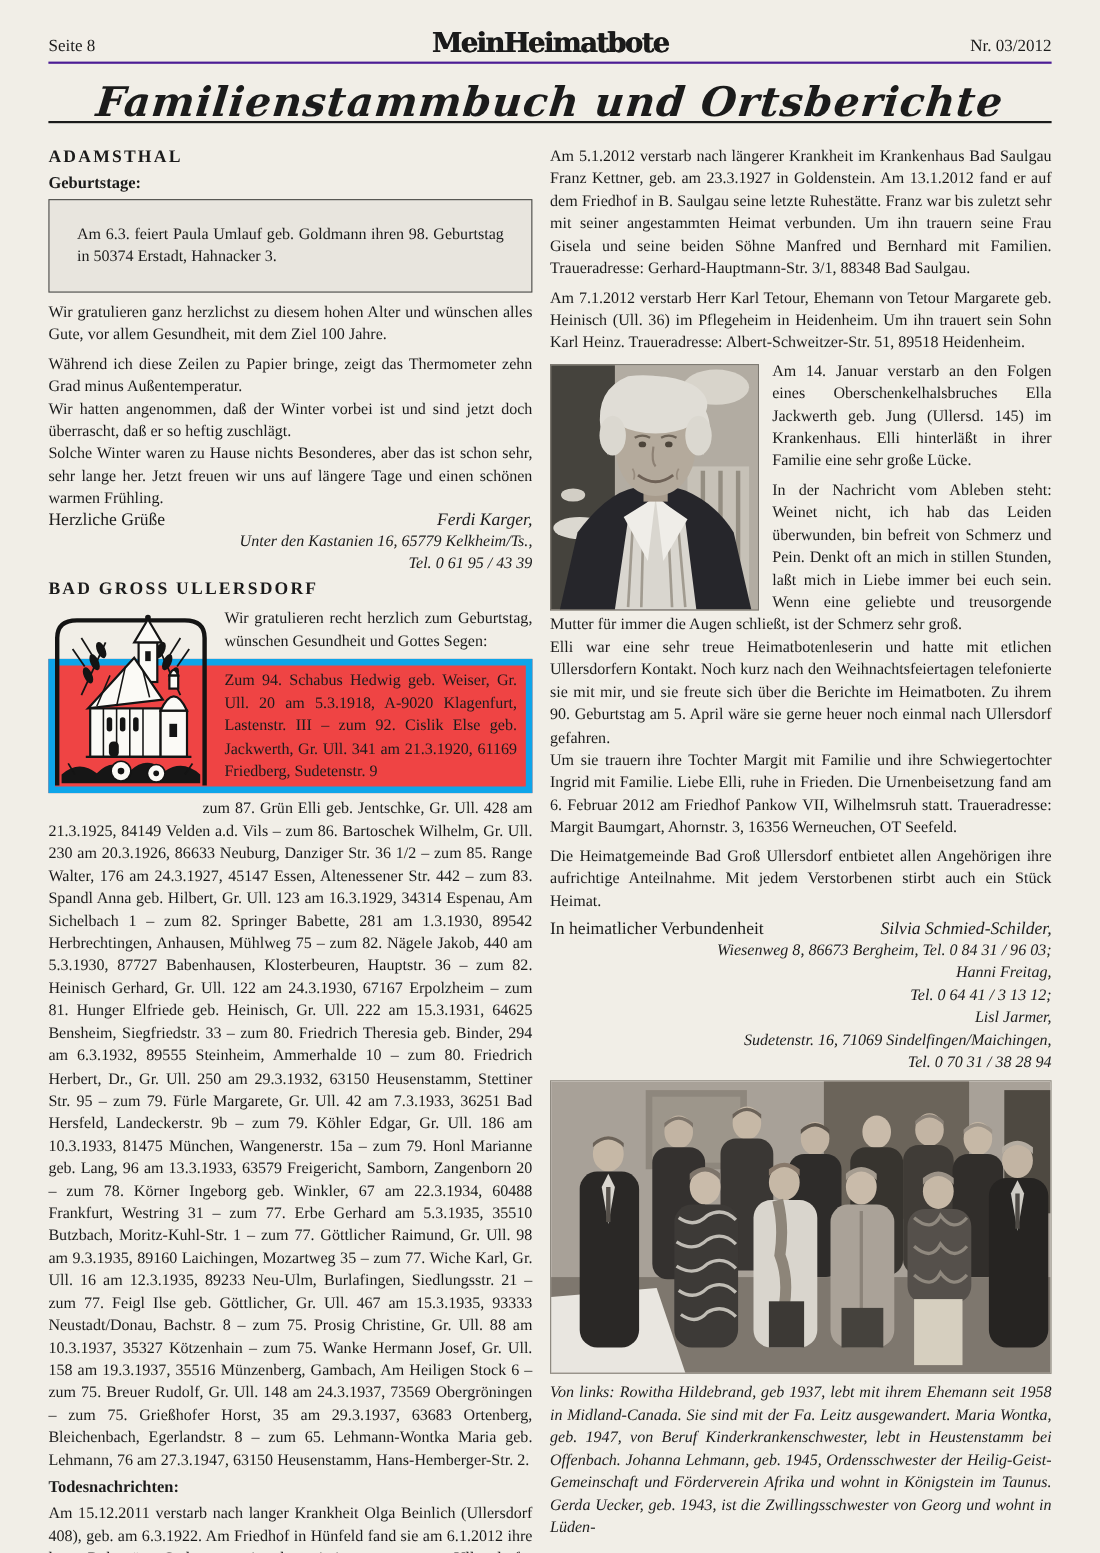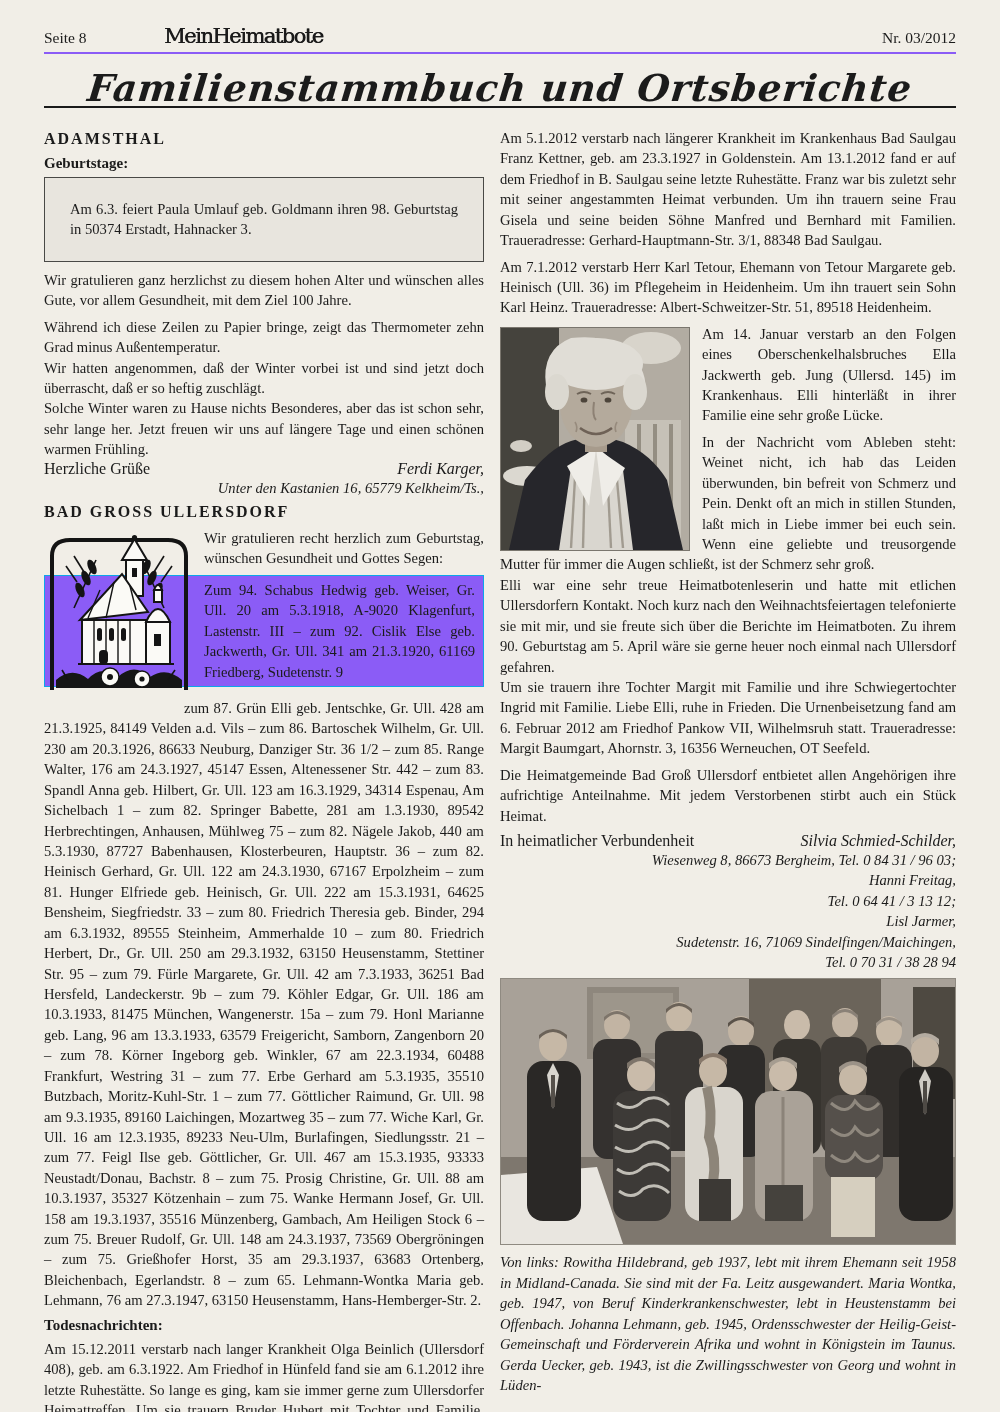--- a/index.html
+++ b/index.html
@@ -4,44 +4,44 @@
 <style>
   html,body{margin:0;padding:0;}
   body{
     width:1000px;height:1412px;overflow:hidden;
     background:#f1eee7;color:#1b1b1b;
     font-family:"Liberation Serif",serif;
   }
   .page{padding:26px 44px 0 44px;}
   
   .masthead-row{display:flex;align-items:flex-end;justify-content:space-between;
-    border-bottom:2px solid #8b5cf6;padding-bottom:5px;}
+    border-bottom:2px solid #4c1d95;padding-bottom:5px;gap:32px;}
   .page-num,.issue-num{font-size:15.5px;flex:0 0 120px;}
   .issue-num{text-align:right;}
-  .masthead{flex:1;font-family:"DejaVu Serif",serif;
-    font-weight:normal;font-size:21px;letter-spacing:-1.5px;line-height:1;
+  .masthead{flex:1;text-align:center;font-family:"DejaVu Serif",serif;
+    font-weight:bold;font-size:25px;letter-spacing:-1.5px;line-height:1;
     text-shadow:0.6px 0 #161616;}
   
   .headline-wrap{position:relative;height:60px;margin:6px 0 8px 0;}
   .headline-rule{position:absolute;left:0;right:0;top:46px;height:2px;background:#1a1a1a;}
   .headline{position:relative;text-align:center;font-family:"DejaVu Serif",serif;
     font-style:italic;font-weight:bold;font-size:37px;line-height:56px;
     letter-spacing:1px;transform:skewX(-6deg);}
   
   .columns{display:flex;gap:16px;}
   .col-left{width:440px;flex:0 0 440px;}
   .col-right{width:456px;flex:0 0 456px;}
   p{margin:0 0 6px 0;text-align:justify;font-size:14.6px;line-height:1.4;}
   p.tight{margin-bottom:0;}
   .b{font-weight:normal;}
   h3.section{text-align:left;font-size:16px;letter-spacing:2px;margin:2px 0 7px 0;font-weight:bold;}
   .label{font-weight:bold;font-size:15px;margin:0 0 5px 0;}
   .graybox{border:1.5px solid #494946;background:#e8e5de;padding:5px 9px;margin:0 0 8px 0;}
   .graybox p{margin:16px;}
-  .whitebox{border:1px solid #0ea5e9;background:#8b5cf6;padding:4px 8px;margin-top:5px;}
+  .whitebox{border:6px solid #0ea5e9;background:#ef4444;padding:4px 8px;margin-top:5px;}
   .whitebox p{margin:0;}
   .sigline{display:flex;justify-content:space-between;align-items:baseline;}
   .sigline .who{font-style:italic;text-align:right;margin-left:36px;}
   .sig-right{text-align:right;font-style:italic;font-size:14.6px;line-height:1.4;}
   .church-fig{float:left;width:150px;height:162px;margin:2px 10px 2px 0;}
   .clear{clear:both;height:0;}
   .list-para{text-indent:140px;margin-top:4px;}
   .portrait-fig{float:left;width:188px;height:222px;margin:3px 12px 2px 0;
     border:1px solid #7a766e;background:#b2aca2;}
   .photo-box{margin:6px 0 7px 0;border:1px solid #8f8a81;line-height:0;}
@@ -77,20 +77,21 @@
       <p>Wir gratulieren ganz herzlichst zu diesem hohen Alter und wünschen alles Gute, vor allem Gesundheit, mit dem Ziel 100 Jahre.</p>
       <p class="tight">Während ich diese Zeilen zu Papier bringe, zeigt das Thermometer zehn Grad minus Außentemperatur.</p>
       <p class="tight">Wir hatten angenommen, daß der Winter vorbei ist und sind jetzt doch überrascht, daß er so heftig zuschlägt.</p>
       <p class="tight">Solche Winter waren zu Hause nichts Besonderes, aber das ist schon sehr, sehr lange her. Jetzt freuen wir uns auf längere Tage und einen schönen warmen Frühling.</p>
 
       <div class="sigline">
         <span>Herzliche Grüße</span>
         <span class="who">Ferdi Karger,</span>
       </div>
       <div class="sig-right">Unter den Kastanien 16, 65779 Kelkheim/Ts.,</div>
+      <div class="sig-right">Tel. 0 61 95 / 43 39</div>
 
       <div class="spacer-sm"></div>
       <h3 class="section">BAD GROSS ULLERSDORF</h3>
 
       <div>
 
         <svg class="church-fig" viewBox="0 0 150 162" aria-hidden="true">
           <path d="M8,160 L8,26 Q8,10 26,10 L124,10 Q142,10 142,26 L142,160" fill="none" stroke="#141414" stroke-width="4"></path>
 
           <g stroke="#141414" stroke-width="1.6" fill="#141414">

